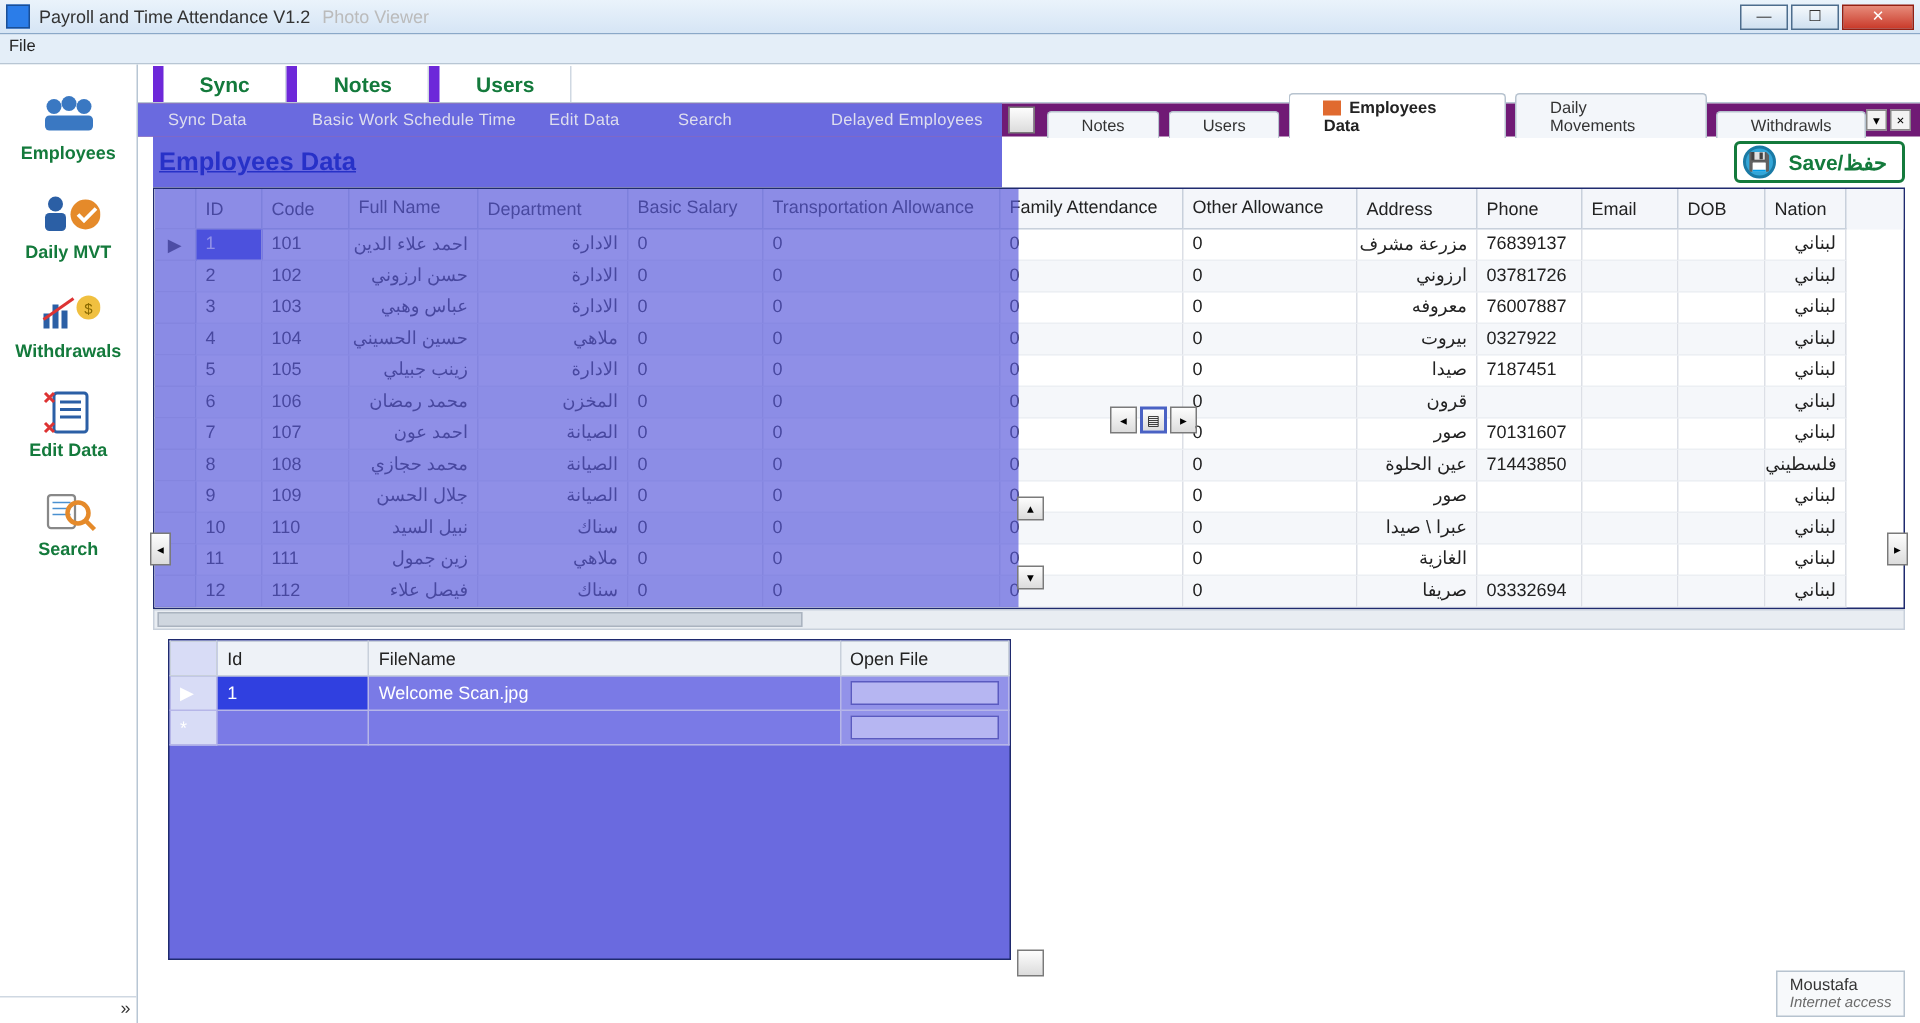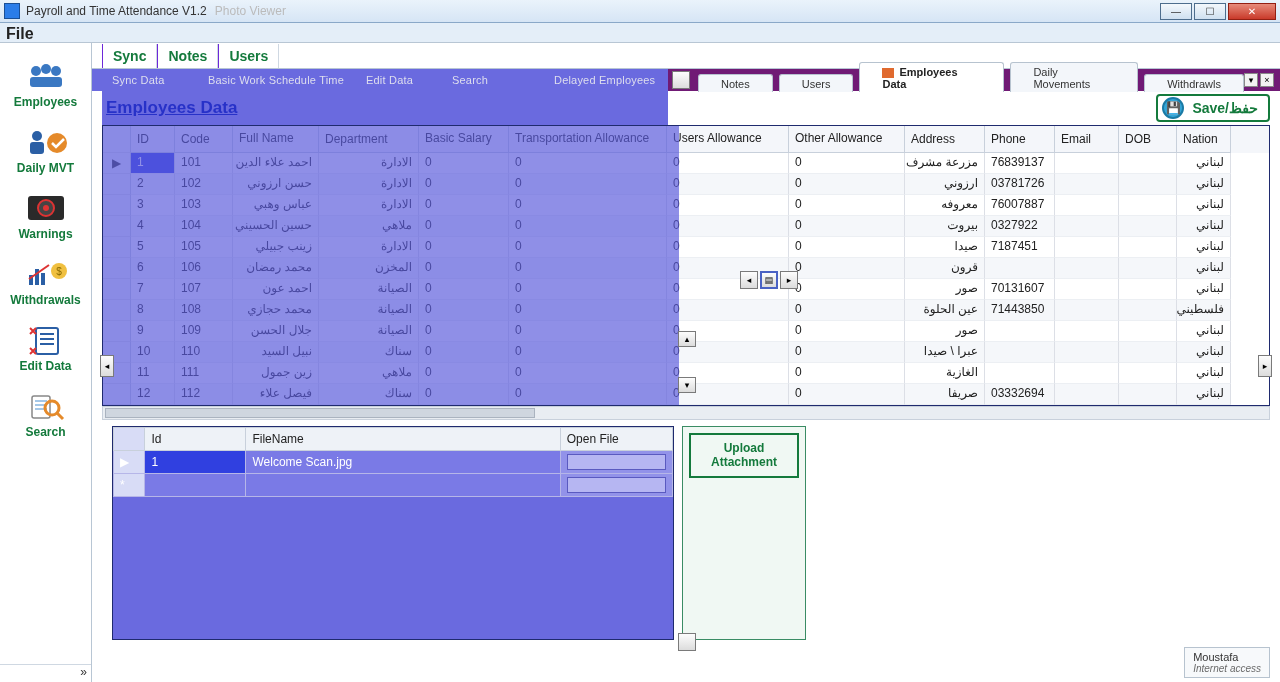--- a/index.html
+++ b/index.html
@@ -8,38 +8,38 @@
   
   .titlebar { height: 23px; background: linear-gradient(#eaf3fb, #d6e5f5); border-bottom: 1px solid #8aa8c8; display: flex; align-items: center; padding: 0 4px; }
   .titlebar .app-icon { width: 16px; height: 16px; background: #2b7de9; border: 1px solid #1a4f96; margin-right: 6px; display:inline-block; }
   .titlebar .title { color: #333; font-size: 12px; }
   .titlebar .shadow-title { color:#bbb; margin-left:8px;}
   .win-controls { margin-left: auto; display:flex; }
   .win-btn { width: 32px; height: 17px; margin-left:2px; border:1px solid #4d6d8d; background:linear-gradient(#f4f8fc,#cfe0f0); display:flex; align-items:center; justify-content:center; font-size:10px; color:#333; }
   .win-btn.close { background: linear-gradient(#e78b7a,#c93a2a); color:#fff; border-color:#931f12; width:48px; }
 
   
-  .menubar { height: 20px; background:#e4eef8; border-bottom:1px solid #b8c6d4; padding:2px 6px; color:#222; font-size:16px;font-weight:bold; }
+  .menubar { height: 20px; background:#e4eef8; border-bottom:1px solid #b8c6d4; padding:2px 6px; color:#222; font-size:11px; }
 
   
   .app-body { display:flex; height: calc(100% - 43px); }
 
   
   .sidebar { width: 92px; background:#fff; border-right:1px solid #b8c6d4; display:flex; flex-direction:column; align-items:center; padding-top:6px; }
   .side-item { width: 86px; height: 60px; display:flex; flex-direction:column; align-items:center; justify-content:flex-end; margin-bottom:6px; cursor:pointer; }
   .side-item .ico { width:42px; height:34px; display:flex; align-items:center; justify-content:center; }
   .side-item .lbl { color:#147a3c; font-weight:bold; font-size:12px; text-align:center; margin-top:2px;}
   .side-footer { margin-top:auto; width:100%; height:18px; border-top:1px solid #cfd8e2; text-align:right; padding-right:4px; color:#333; }
 
   
   .main { flex:1; display:flex; flex-direction:column; position:relative; }
 
   
   .green-tabs { height: 26px; border-bottom:1px solid #b8c6d4; display:flex; align-items:flex-end; padding-left:10px; background:#fff; }
-  .green-tab { padding:4px 10px; color:#147a3c; font-weight:bold; border-left:1px solid #6d28d9; border-right:1px solid #cfd8e2; font-size:14px; }
+  .green-tab { padding:4px 24px; color:#147a3c; font-weight:bold; border-left:7px solid #6d28d9; border-right:1px solid #cfd8e2; font-size:14px; }
 
   
   .tabstrip { height: 22px; display:flex; align-items:center; background:#701a75; position:relative; }
   .tabstrip .purple-zone { background:#6a6adf; height:100%; display:flex; align-items:center; padding-left:20px; flex:0 0 576px;}
   .tabstrip .ptab { color:#dedeee; font-size:11px; letter-spacing:.2px; cursor:pointer; }
   .tabstrip .ptab0 { flex-basis:96px;}
   .tabstrip .ptab1 { flex-basis:158px;}
   .tabstrip .ptab2 { flex-basis:86px;}
   .tabstrip .ptab3 { flex-basis:102px;}
   .tabstrip .ptab4 { flex-basis:auto;}
@@ -143,30 +143,20 @@
     <div class="side-item">
       <span class="ico">
         <svg width="44" height="30">
             <circle cx="12" cy="9" r="5" fill="#2b5fa5"></circle>
             <rect x="5" y="15" width="14" height="12" rx="3" fill="#2b5fa5"></rect>
             <circle cx="32" cy="16" r="10" fill="#e58a2a"></circle>
             <path d="M27 16 l4 4 l8 -8" stroke="#fff" stroke-width="2.5" fill="none"></path>
           </svg>
       </span>
       <span class="lbl">Daily MVT</span>
-    </div>
-    <div class="side-item">
-      <span class="ico">
-        <svg width="40" height="28">
-            <rect x="2" y="2" width="36" height="24" rx="3" fill="#2a2a2a"></rect>
-            <circle cx="20" cy="14" r="8" fill="#444" stroke="#d33" stroke-width="2"></circle>
-            <circle cx="20" cy="14" r="3" fill="#d33"></circle>
-          </svg>
-      </span>
-      <span class="lbl">Warnings</span>
     </div>
     <div class="side-item">
       <span class="ico">
         <svg width="44" height="30">
             <rect x="4" y="16" width="4" height="10" fill="#2b5fa5"></rect>
             <rect x="10" y="10" width="4" height="16" fill="#2b5fa5"></rect>
             <rect x="16" y="14" width="4" height="12" fill="#2b5fa5"></rect>
             <path d="M4 20 L24 6" stroke="#d33" stroke-width="2"></path>
             <circle cx="34" cy="12" r="8" fill="#f0c040"></circle>
             <text x="34" y="16" text-anchor="middle" font-size="10" fill="#8a6a00">$</text>
@@ -246,21 +236,21 @@
     <div class="grid-area">
       <div class="grid" style="position:relative;">
         <div class="ghead">
           <div class="gh rowhdr"></div>
           <div class="gh c-id">ID</div>
           <div class="gh c-code">Code</div>
           <div class="gh c-name" style="line-height:1.1;">Full Name</div>
           <div class="gh c-dept">Department</div>
           <div class="gh c-basic" style="line-height:1.1;">Basic Salary</div>
           <div class="gh c-trans" style="line-height:1.1;">Transportation Allowance</div>
-          <div class="gh c-fam" style="line-height:1.1;">Users Allowance</div>
+          <div class="gh c-fam" style="line-height:1.1;">Family Attendance</div>
           <div class="gh c-other" style="line-height:1.1;">Other Allowance</div>
           <div class="gh c-addr">Address</div>
           <div class="gh c-phone">Phone</div>
           <div class="gh c-email">Email</div>
           <div class="gh c-dob">DOB</div>
           <div class="gh c-nat">Nation</div>
         </div>
         <div id="grid-body">
             <div class="grow">
               <div class="rowhdr">▶</div>
@@ -496,23 +486,20 @@
               <td class="rhdr">*</td>
               <td></td>
               <td></td>
               <td class="btncell">
                     <span class="mini"></span>
                   </td>
             </tr>
           </tbody>
             </table>
         </div>
-        <div class="attach-panel">
-          <div class="up"><span>Upload Attachment</span></div>
-        </div>
       </div>
 
       <span class="split-knob" style="left:576px; top:508px;"></span>
     </div>
 
     <div class="split-cluster">
       <div class="sb">
           <span>◂</span>
         </div>
       <div class="sb main">▤</div>

